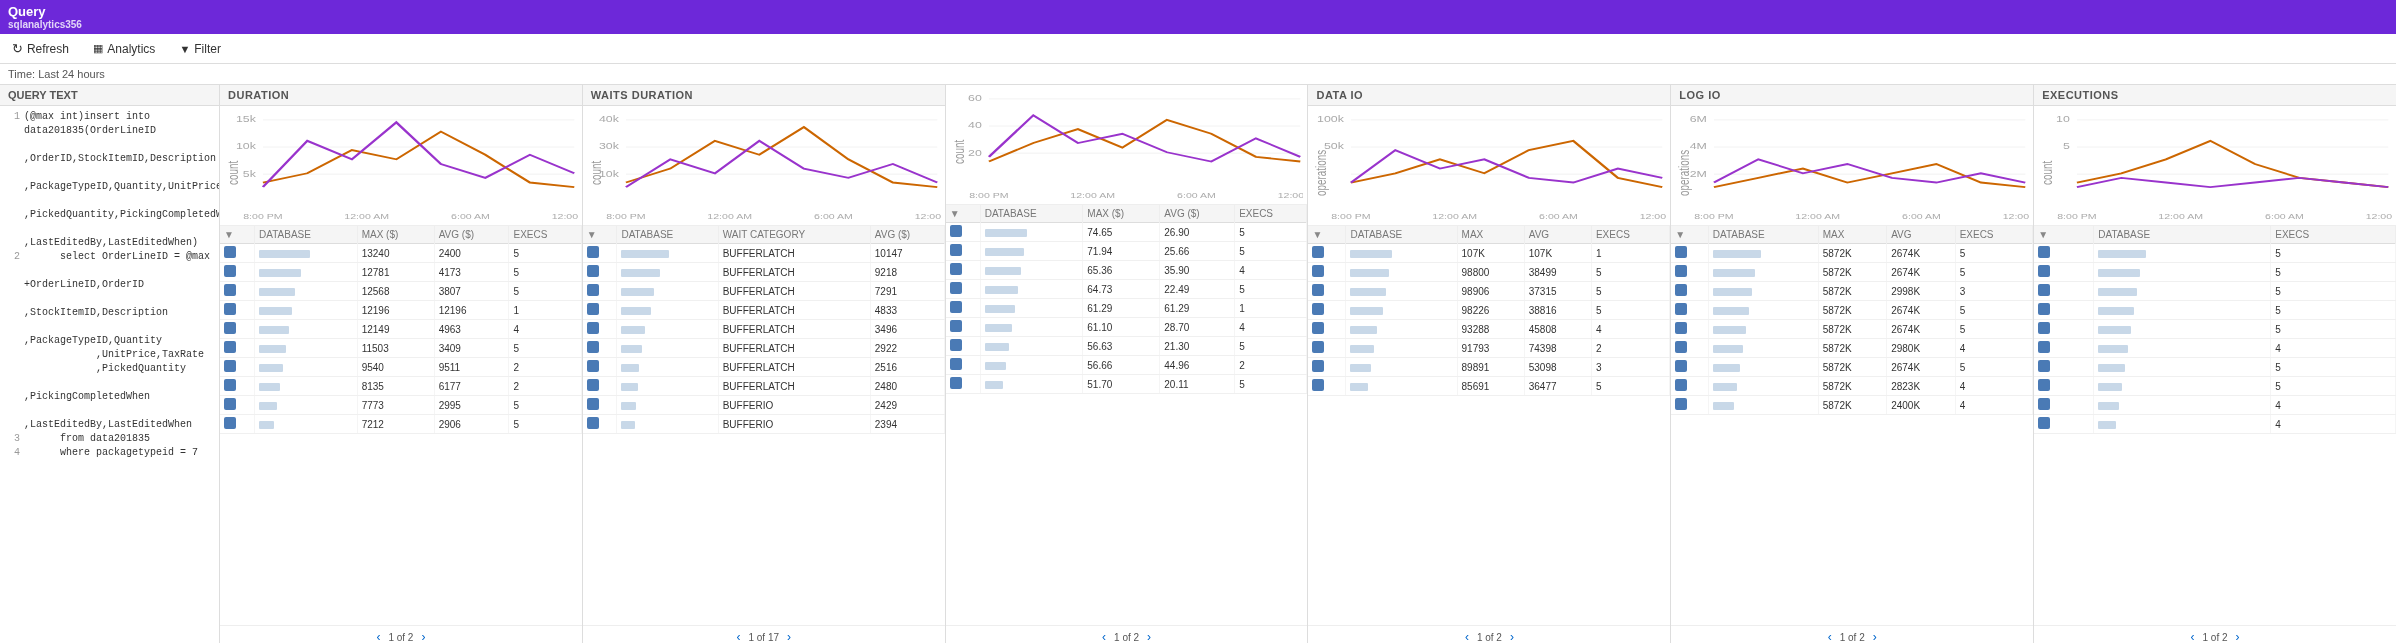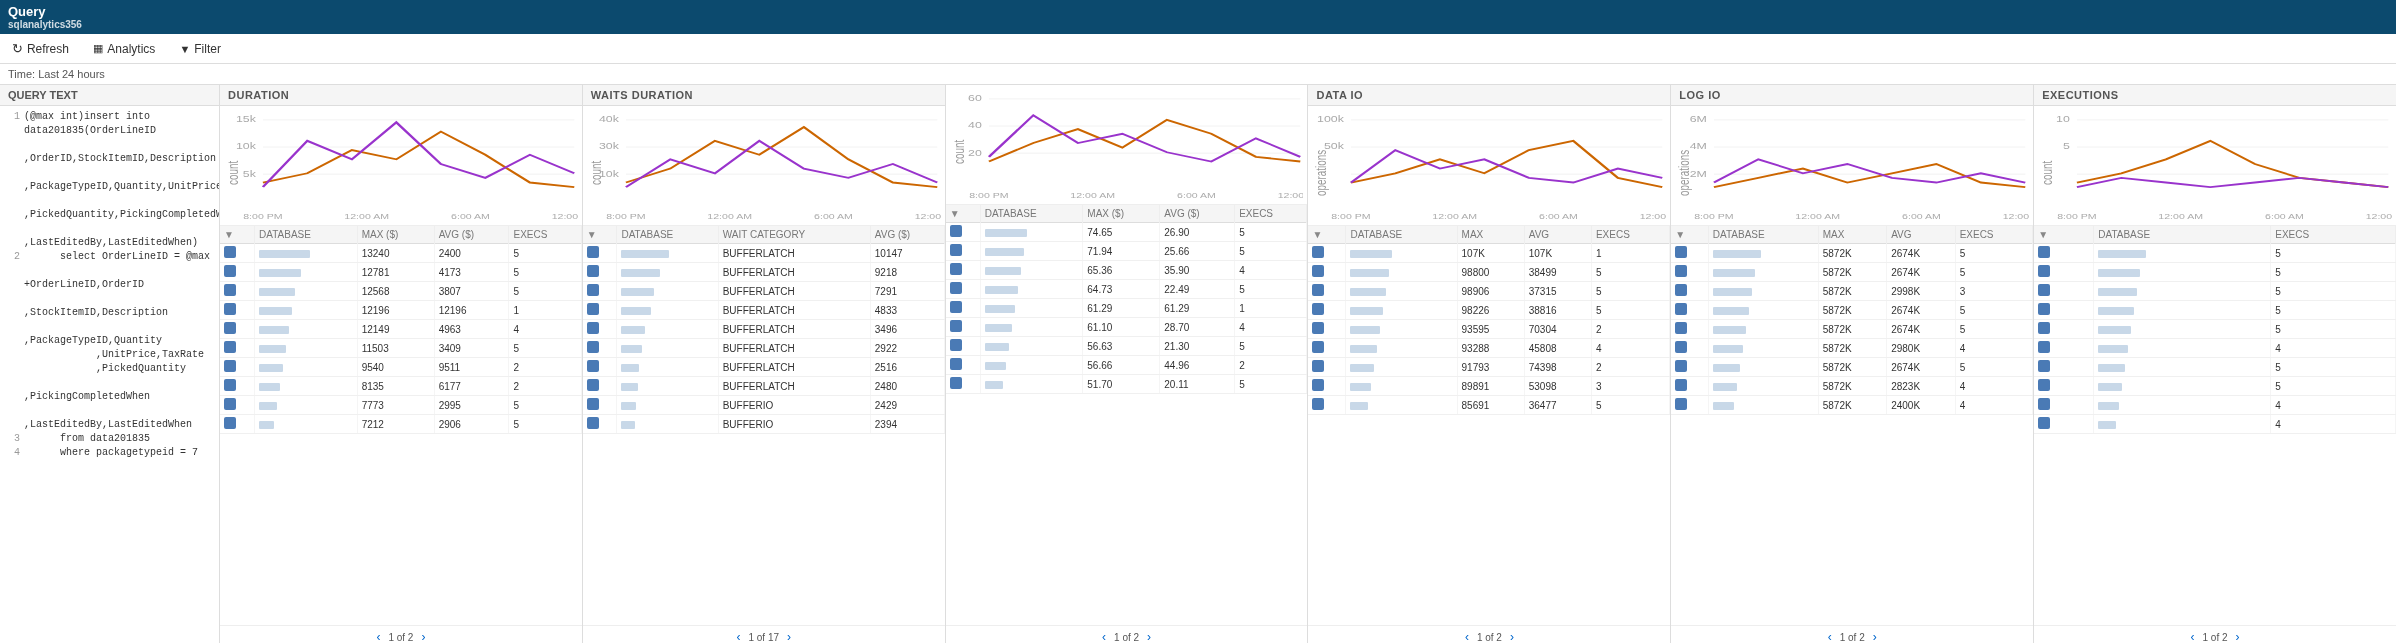--- a/index.html
+++ b/index.html
@@ -1,20 +1,20 @@
 <!DOCTYPE html>
 <html><head>
   <meta charset="utf-8">
   <style>
     * { box-sizing: border-box; margin: 0; padding: 0; }
     body { font-family: 'Segoe UI', Arial, sans-serif; font-size: 11px; background: #f0f0f0; color: #333; }
     
     
     .title-bar {
-      background: #0c4a6e;
+      background: #6d28d9;
       color: white;
       padding: 4px 8px;
       font-size: 12px;
       font-weight: bold;
       display: flex;
       flex-direction: column;
     }
     .title-bar .app-name { font-size: 13px; font-weight: bold; }
     .title-bar .app-sub { font-size: 10px; opacity: 0.8; }
     
@@ -590,27 +590,20 @@
                 </tr>
                 <tr>
                   <td><span style="display:inline-block;width:12px;height:12px;background:#4a7ab5;border-radius:2px;"></span></td>
                   <td><span style="display:inline-block;height:8px;width:33px;background:#c8d8e8;border-radius:1px;vertical-align:middle;"></span></td>
                   <td>98226</td>
                   <td>38816</td>
                   <td>5</td>
                 </tr>
                 <tr>
                   <td><span style="display:inline-block;width:12px;height:12px;background:#4a7ab5;border-radius:2px;"></span></td>
-                  <td><span style="display:inline-block;height:8px;width:30px;background:#c8d8e8;border-radius:1px;vertical-align:middle;"></span></td>
-                  <td>93595</td>
-                  <td>70304</td>
-                  <td>2</td>
-                </tr>
-                <tr>
-                  <td><span style="display:inline-block;width:12px;height:12px;background:#4a7ab5;border-radius:2px;"></span></td>
                   <td><span style="display:inline-block;height:8px;width:27px;background:#c8d8e8;border-radius:1px;vertical-align:middle;"></span></td>
                   <td>93288</td>
                   <td>45808</td>
                   <td>4</td>
                 </tr>
                 <tr>
                   <td><span style="display:inline-block;width:12px;height:12px;background:#4a7ab5;border-radius:2px;"></span></td>
                   <td><span style="display:inline-block;height:8px;width:24px;background:#c8d8e8;border-radius:1px;vertical-align:middle;"></span></td>
                   <td>91793</td>
                   <td>74398</td>

